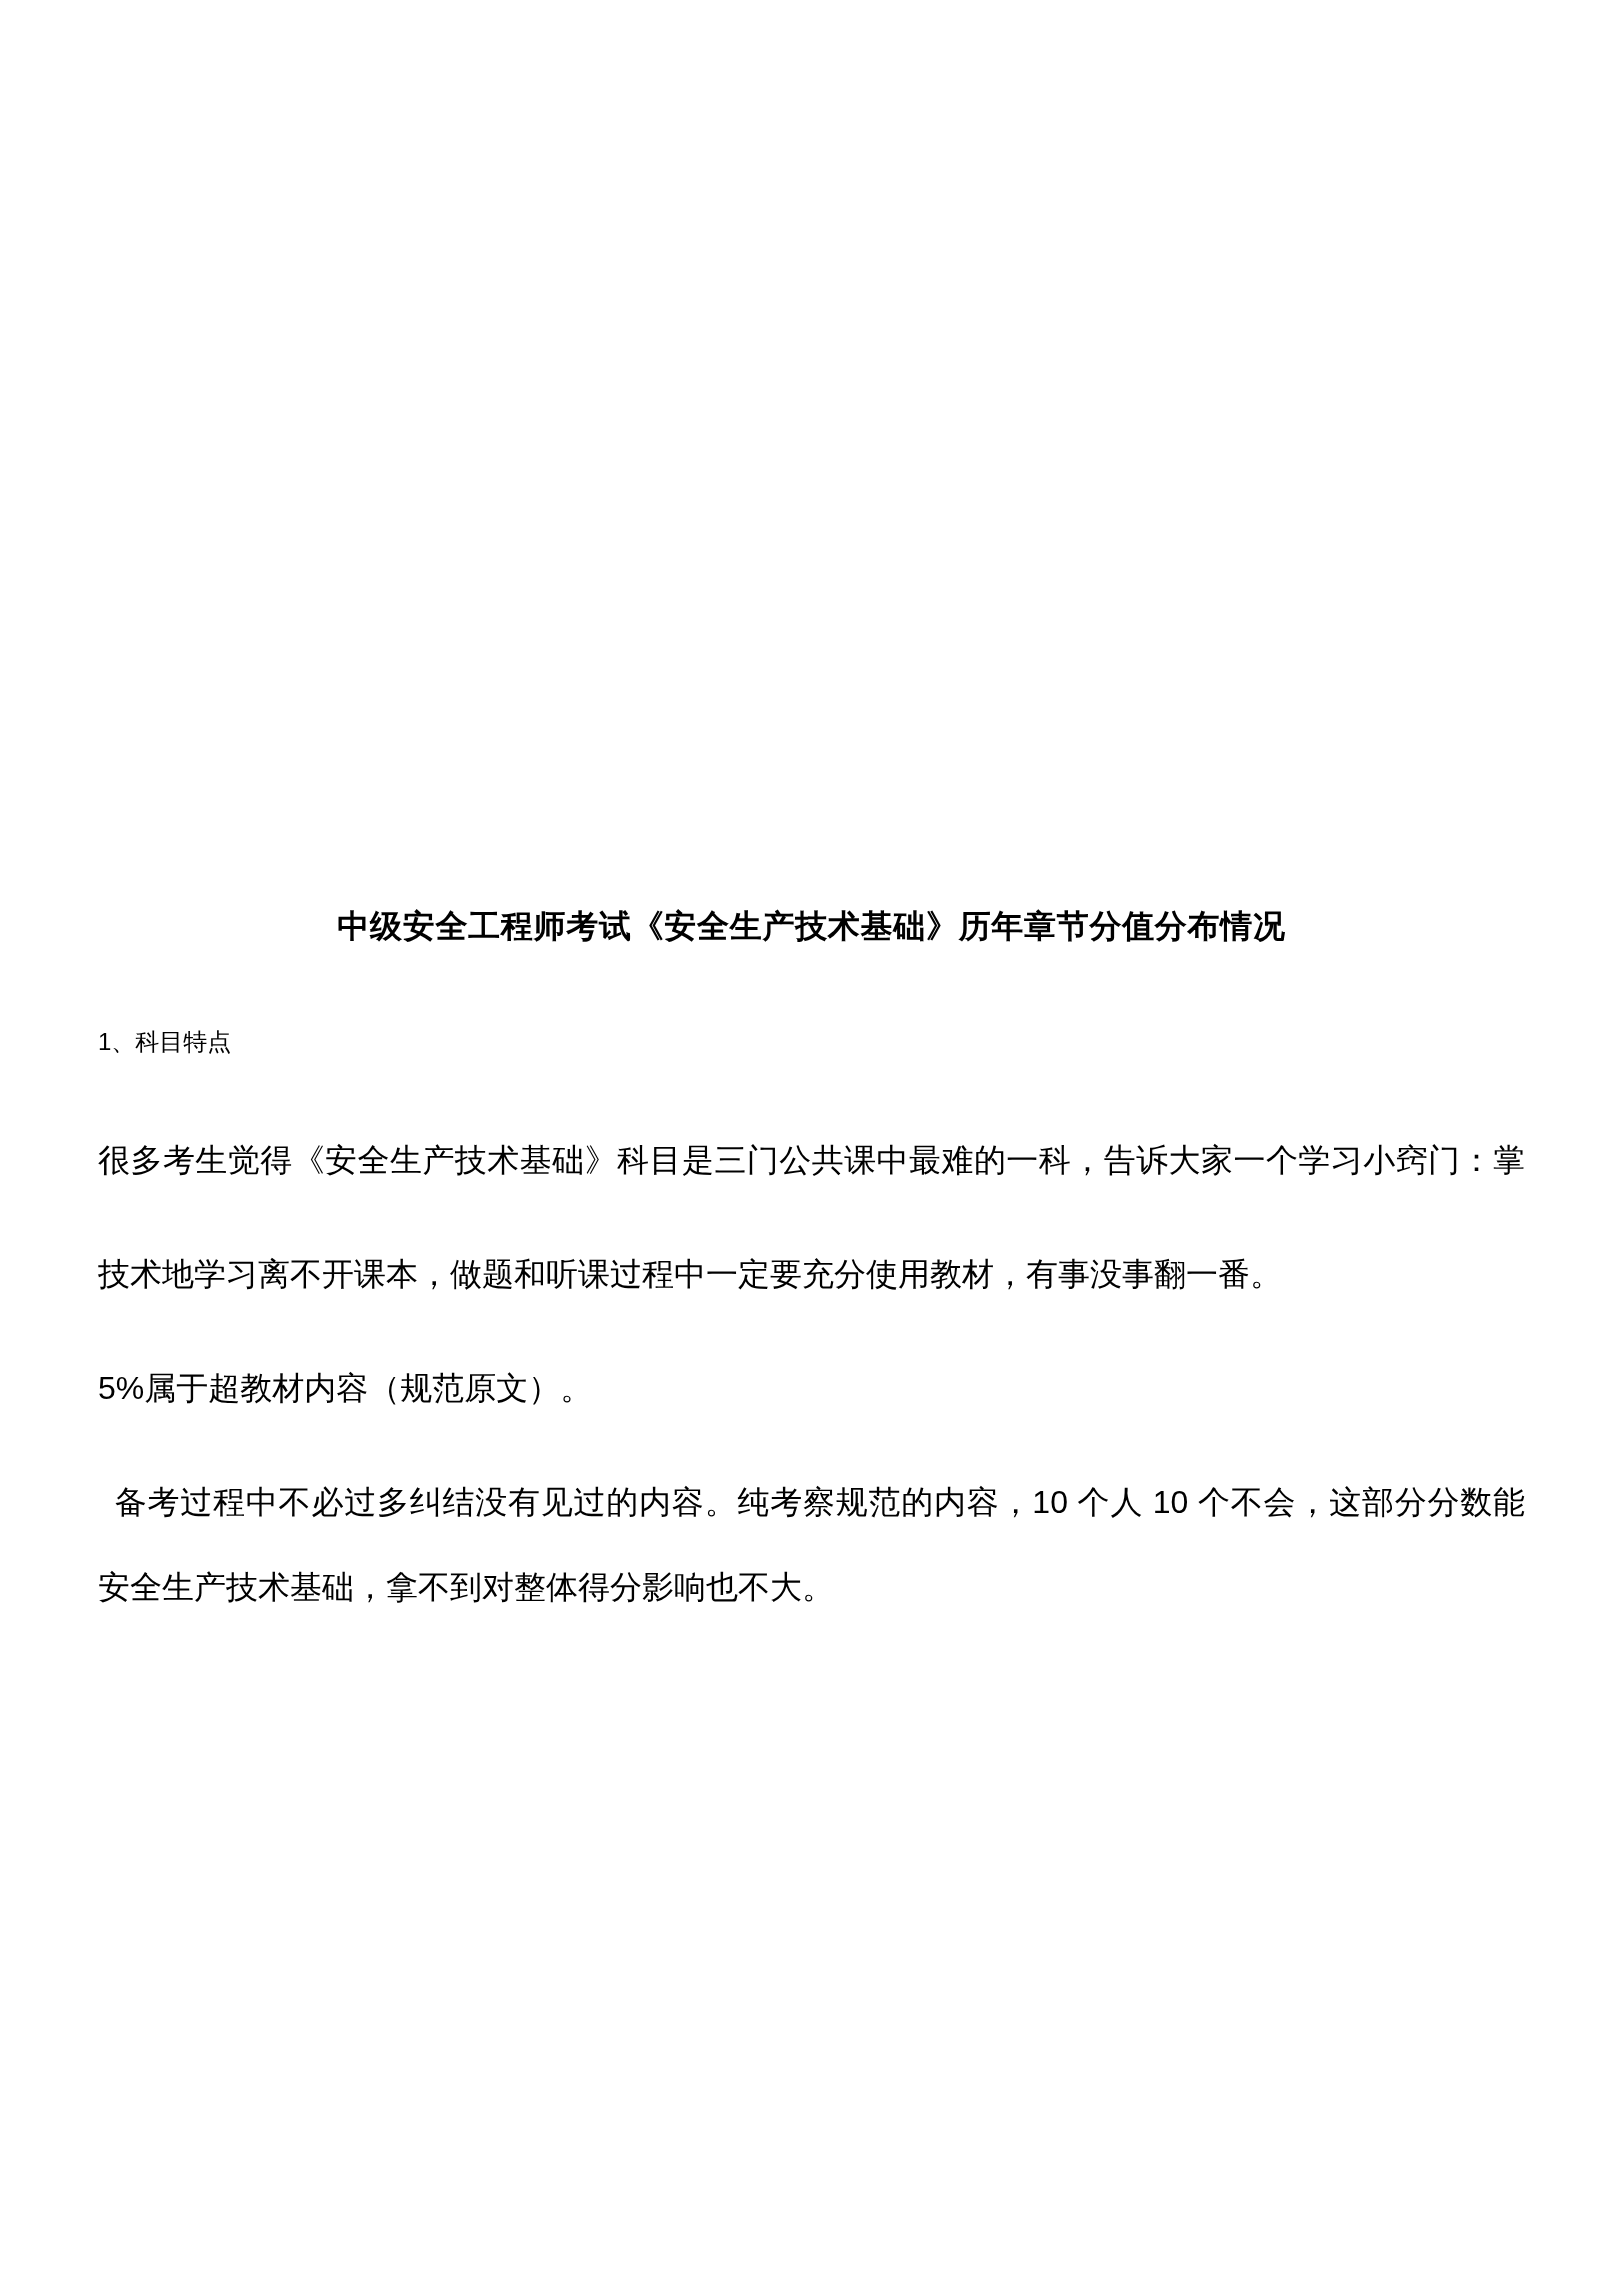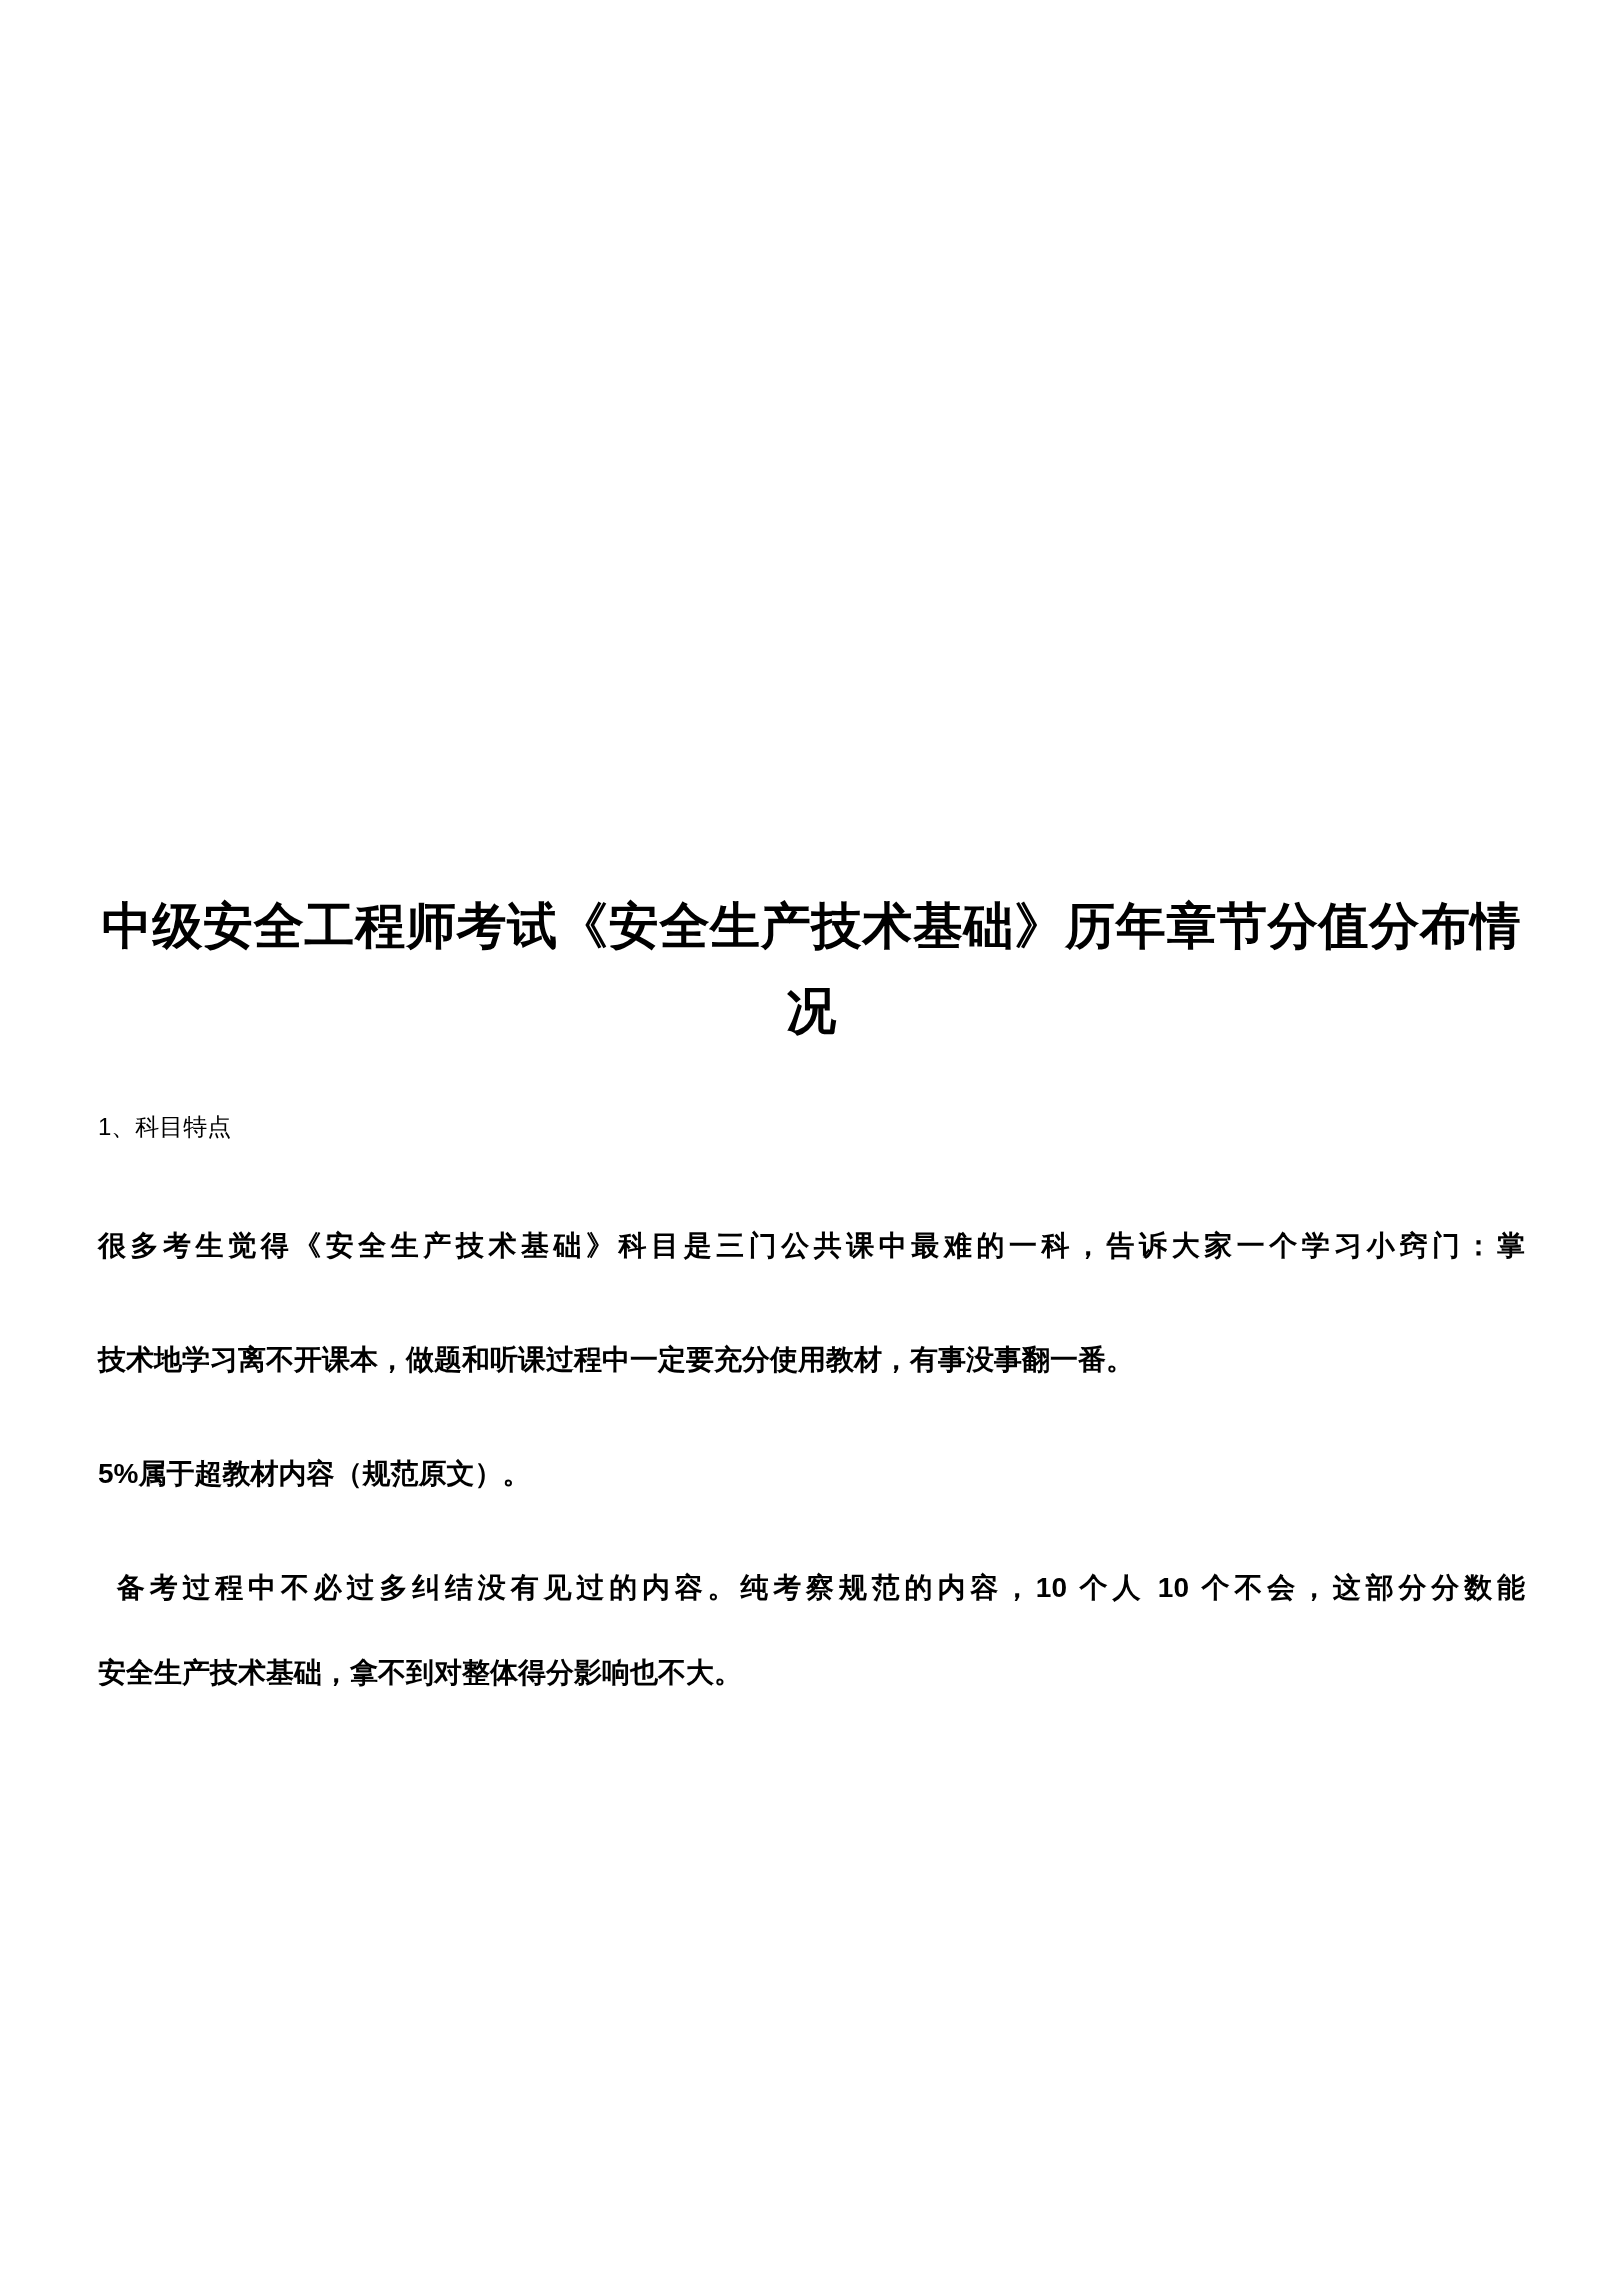--- a/index.html
+++ b/index.html
@@ -12,36 +12,36 @@
     width: 1623px;
     height: 2295px;
     box-sizing: border-box;
     background: #ffffff;
     color: #000000;
     font-family: "Liberation Sans", "DejaVu Sans", sans-serif;
     padding: 884px 98px 0 98px;
     overflow: hidden;
   }
   .doc-title {
-    font-size: 50px;
+    font-size: 32px;
     font-weight: 700;
     line-height: 85px;
     text-align: center;
     margin: 0 0 29.5px 0;
     letter-spacing: 0.7px;
   }
   .sec-heading {
     font-size: 24px;
     font-weight: 400;
     line-height: 85px;
     margin: 0 0 34px 0;
   }
   .para {
-    font-size: 28px;
-    font-weight: 700;
+    font-size: 32px;
+    font-weight: 400;
     line-height: 85px;
     margin: 0 0 29px 0;
   }
   .ln {
     text-align: justify;
   }
   
   .ln.fill {
     text-align-last: justify;
   }

